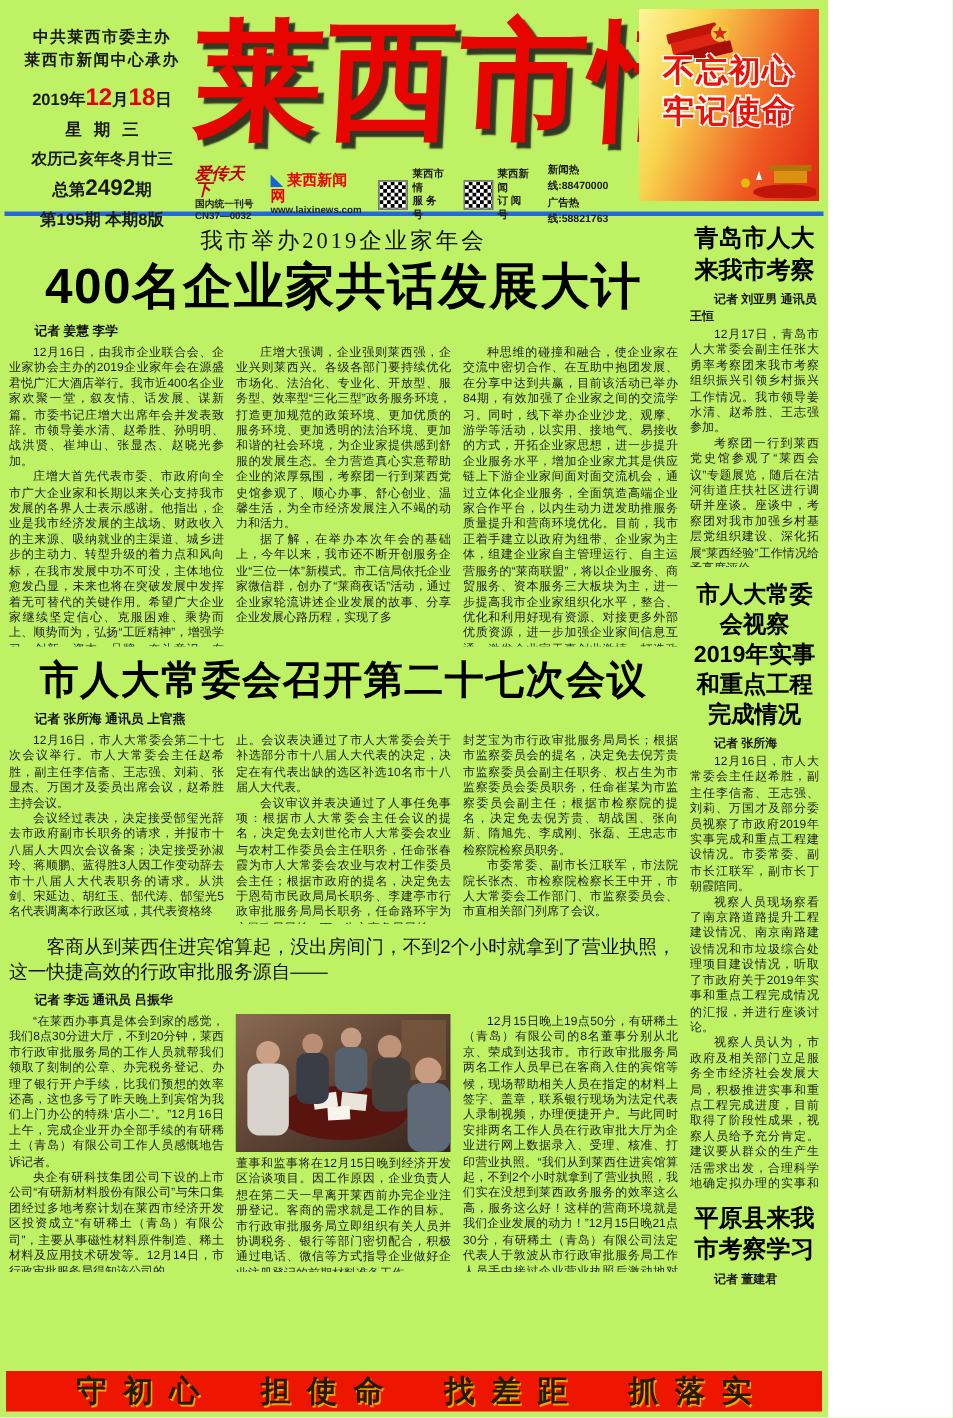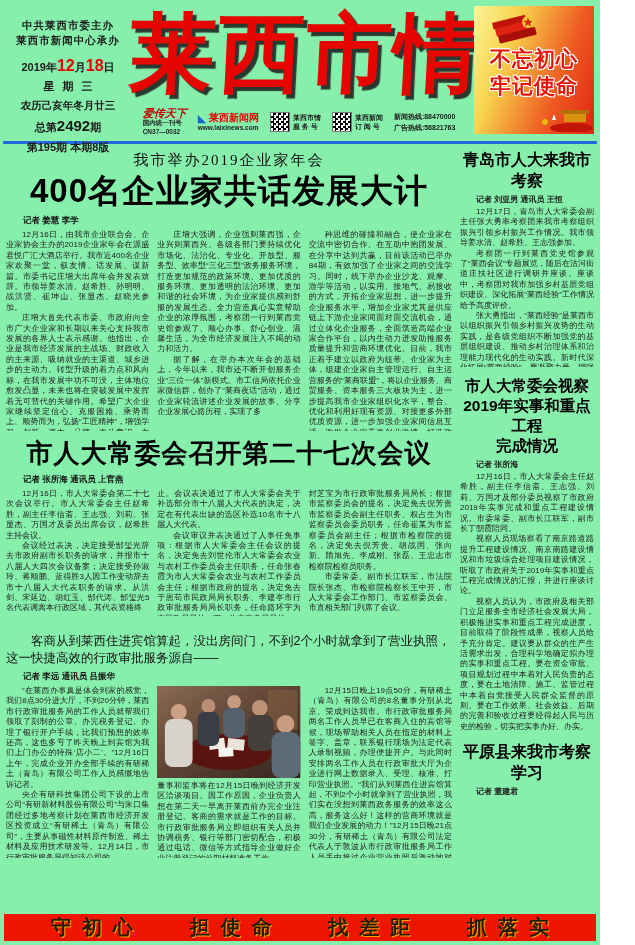--- a/index.html
+++ b/index.html
@@ -1,18 +1,18 @@
 <!DOCTYPE html>
 <html><head>
 <meta charset="utf-8">
 <style>
   * { margin:0; padding:0; box-sizing:border-box; }
   html,body { background:#fff; }
   body { font-family:"Liberation Sans","DejaVu Sans",sans-serif; color:#1a1a1a; }
-  .page { position:relative; width:600px; height:945px; background:#86efac; overflow:hidden; }
+  .page { position:relative; width:552px; height:945px; background:#bef264; overflow:hidden; }
 
   
   .masthead { display:flex; padding:6px 6px 0 6px; height:140px; }
   .mast-left { width:124px; text-align:center; padding-top:12px; font-weight:bold; flex:none; }
   .org-line { font-size:10.5px; line-height:15px; letter-spacing:1px; }
   .date-line { margin-top:9px; font-size:11px; }
   .date-num { color:#e60000; font-size:16px; font-weight:bold; }
   .weekday { font-size:11px; letter-spacing:8px; margin-top:4px; text-indent:8px; }
   .lunar { font-size:10.5px; margin-top:5px; }
   .issue-total { font-size:11px; margin-top:4px; }
@@ -29,21 +29,21 @@
   .site-name { color:#e60500; font-weight:bold; font-size:10px; line-height:11px; }
   .site-glyph { color:#1565d8; font-size:11px; vertical-align:middle; }
   .qr-wrap { display:flex; gap:3px; align-items:center; }
   .qr { width:20px; height:20px; flex:none; border:1px solid #777;
         background:repeating-conic-gradient(#000 0% 25%, #fff 0% 50%); background-size:5px 5px; }
   .qr-label { font-size:7px; line-height:9px; font-weight:bold; }
   .hotlines { font-size:7px; line-height:11px; font-weight:bold; }
 
   .mast-right { flex:none; width:120px; height:128px; margin-left:6px; position:relative; overflow:hidden;
                 background:linear-gradient(110deg,#fdf49a 0%,#f8d44d 28%,#ef5b22 68%,#e02413 100%); }
-  .promo-text { position:absolute; top:39px; left:0; right:0; text-align:center;
+  .promo-text { position:absolute; top:28px; left:0; right:0; text-align:center;
                 font-size:21px; line-height:27px; font-weight:900; color:#e8140a; letter-spacing:1px;
                 text-shadow:-1px -1px 0 #fff,1px -1px 0 #fff,-1px 1px 0 #fff,1px 1px 0 #fff; }
   .promo-books { position:absolute; top:5px; left:14px; }
   .promo-deco { position:absolute; right:2px; bottom:2px; }
 
   .blue-rule { height:3px; background:#2468e0; margin:1px 3px 0 3px; }
 
   
   .content { display:flex; gap:8px; padding:5px 6px 0 6px; height:766px; overflow:hidden; }
   .left-zone { width:446px; flex:none; }
@@ -53,21 +53,21 @@
   .headline-xl { text-align:center; font-size:33px; line-height:40px; font-weight:900; letter-spacing:1px; color:#000; }
   .headline-lg { text-align:center; font-size:26px; line-height:33px; font-weight:900; letter-spacing:1px; color:#000; }
   .byline { font-size:8.5px; font-weight:bold; margin:4px 0 3px 0; text-indent:17px; color:#111; }
   .body-cols { display:flex; gap:8px; overflow:hidden; }
   .bcol { flex:1; min-width:0; font-size:8px; line-height:10.4px; text-align:justify; color:#1c1c1c; }
   .bcol p, .side-body p { text-indent:16px; }
 
   .a1 .body-cols { height:201px; }
   .a2 { margin-top:6px; }
   .a2 .body-cols { height:127px; }
-  .a3 { margin-top:17px; }
+  .a3 { margin-top:7px; }
   .a3-kicker { font-size:12.5px; line-height:17px; color:#111; text-indent:25px; }
   .a3 .body-cols { height:172px; margin-top:2px; }
   .photo { width:100%; height:92px; display:block; margin-bottom:3px; }
 
   .side-art { margin-bottom:9px; }
   .side-head { text-align:center; font-size:16px; line-height:21px; font-weight:900; color:#000; margin-bottom:3px; }
   .side-head-multi { text-align:center; font-size:15.5px; line-height:20px; font-weight:900; color:#000; margin:6px 0 3px 0; }
   .side-byline { font-size:8px; font-weight:bold; text-indent:16px; margin-bottom:2px; }
   .side-body { font-size:8px; line-height:10.4px; text-align:justify; color:#1c1c1c; overflow:hidden; }
   .v1 .side-body { max-height:160px; }

